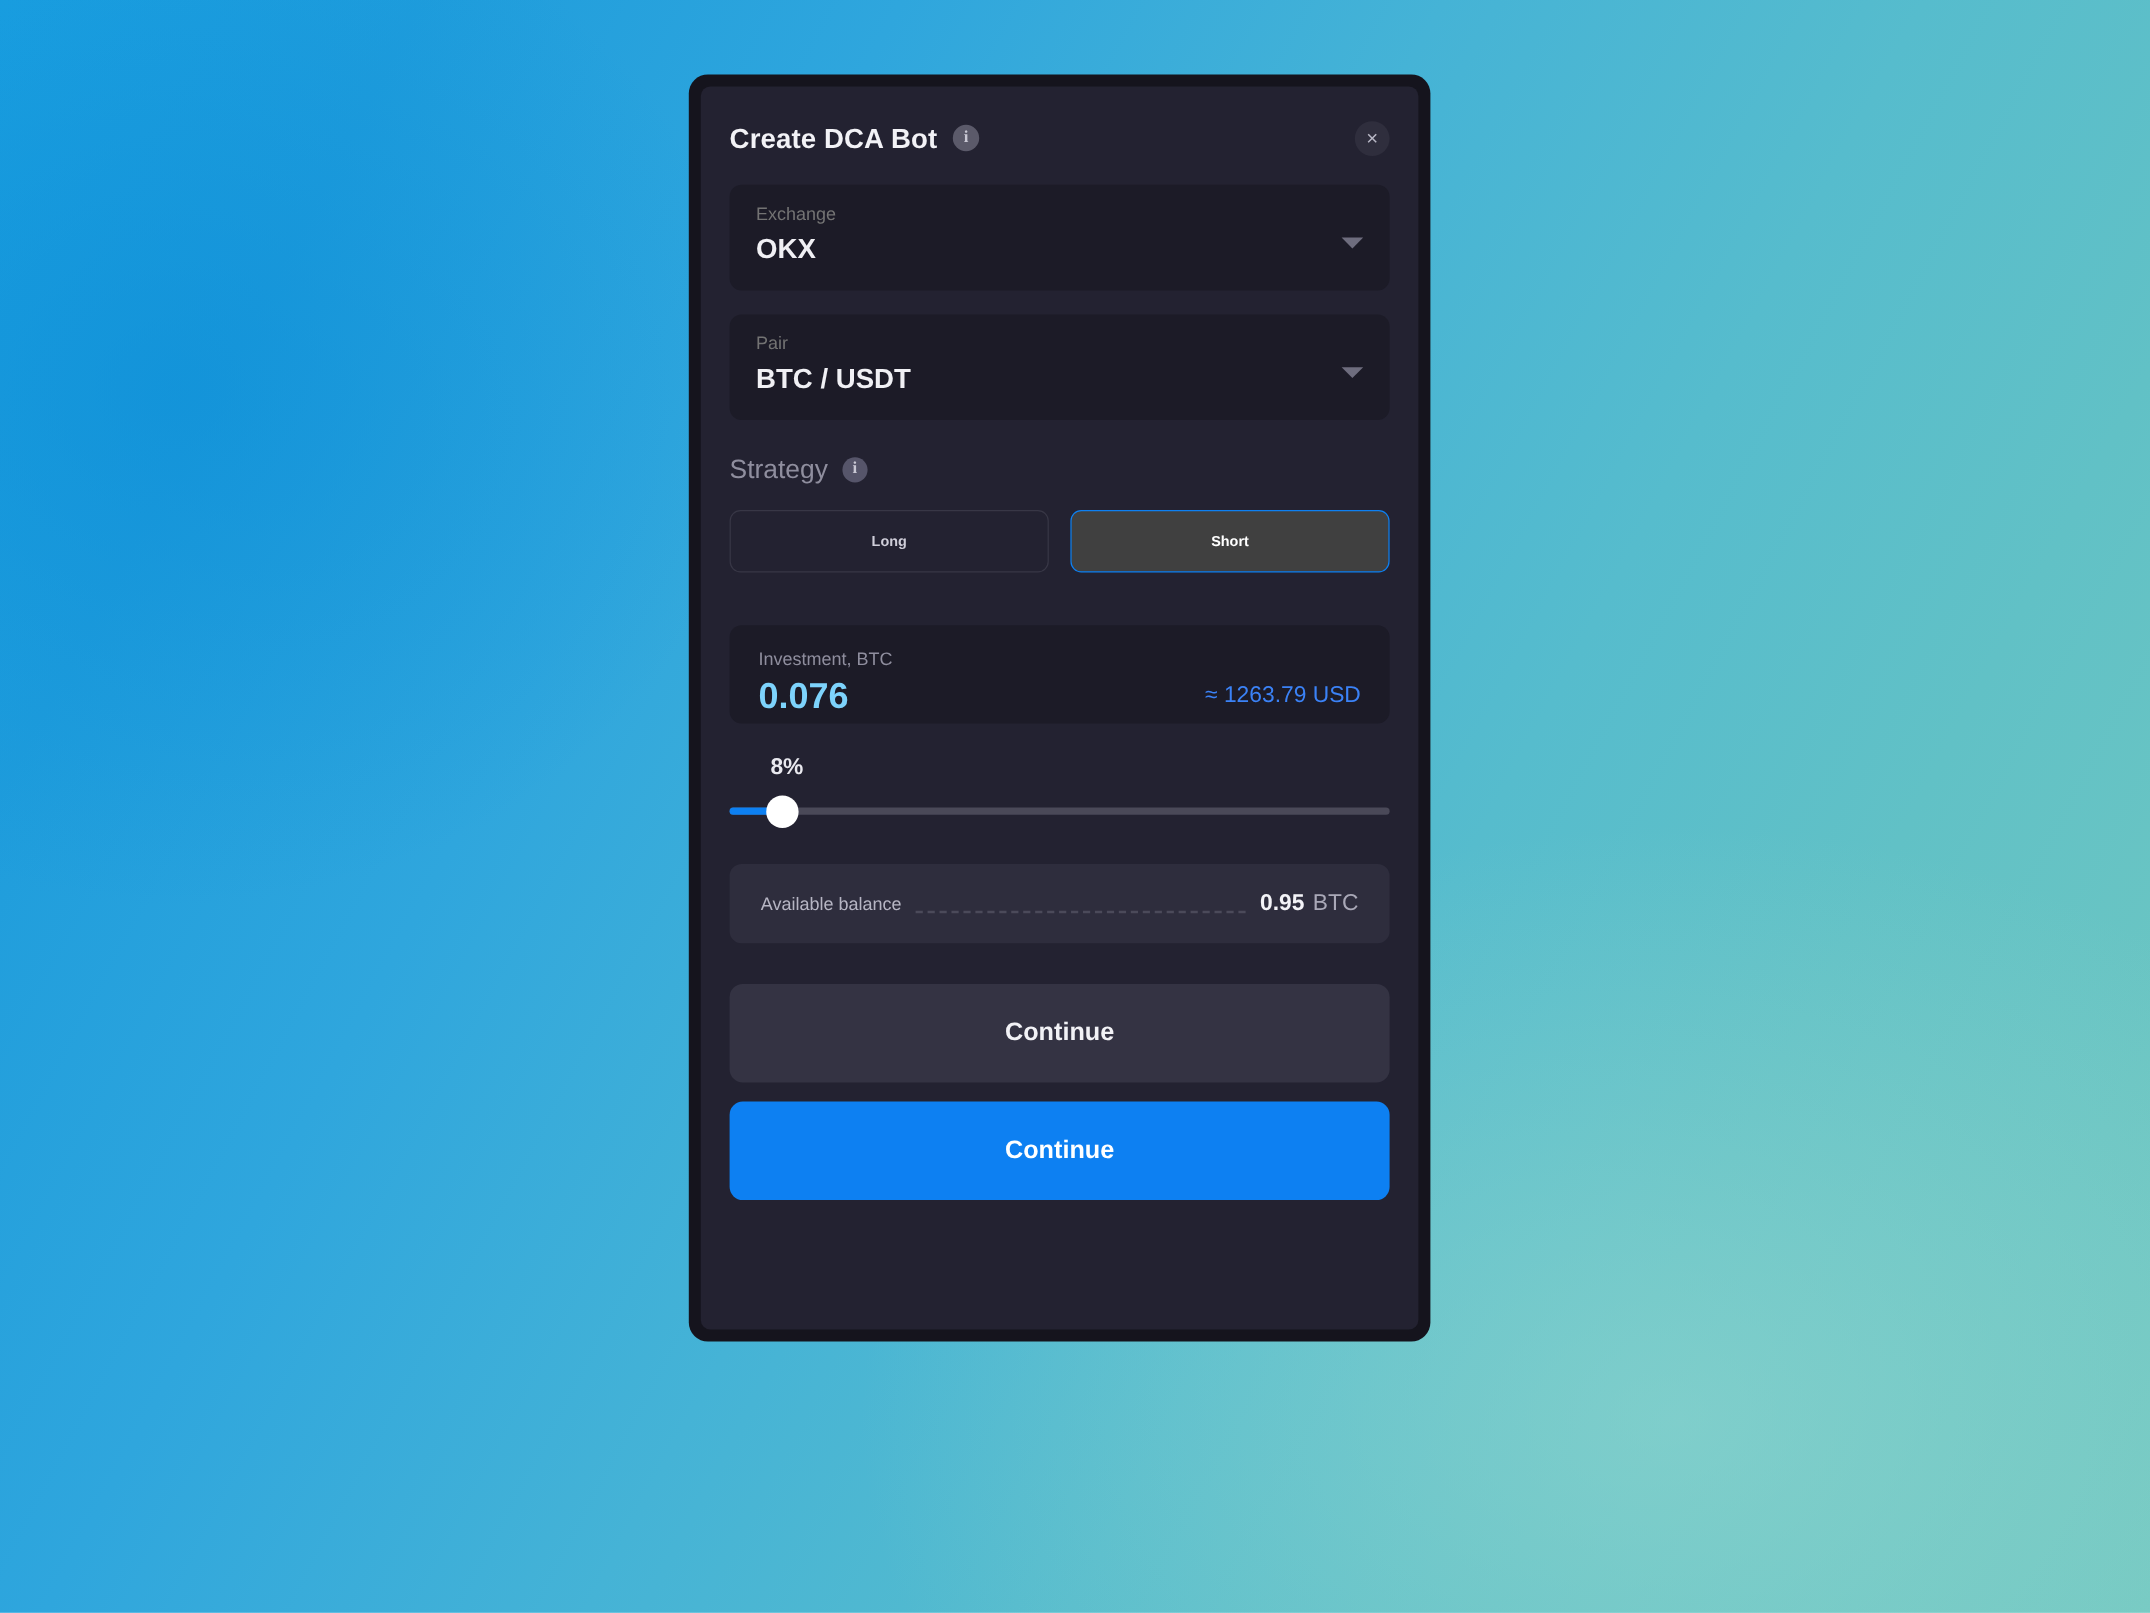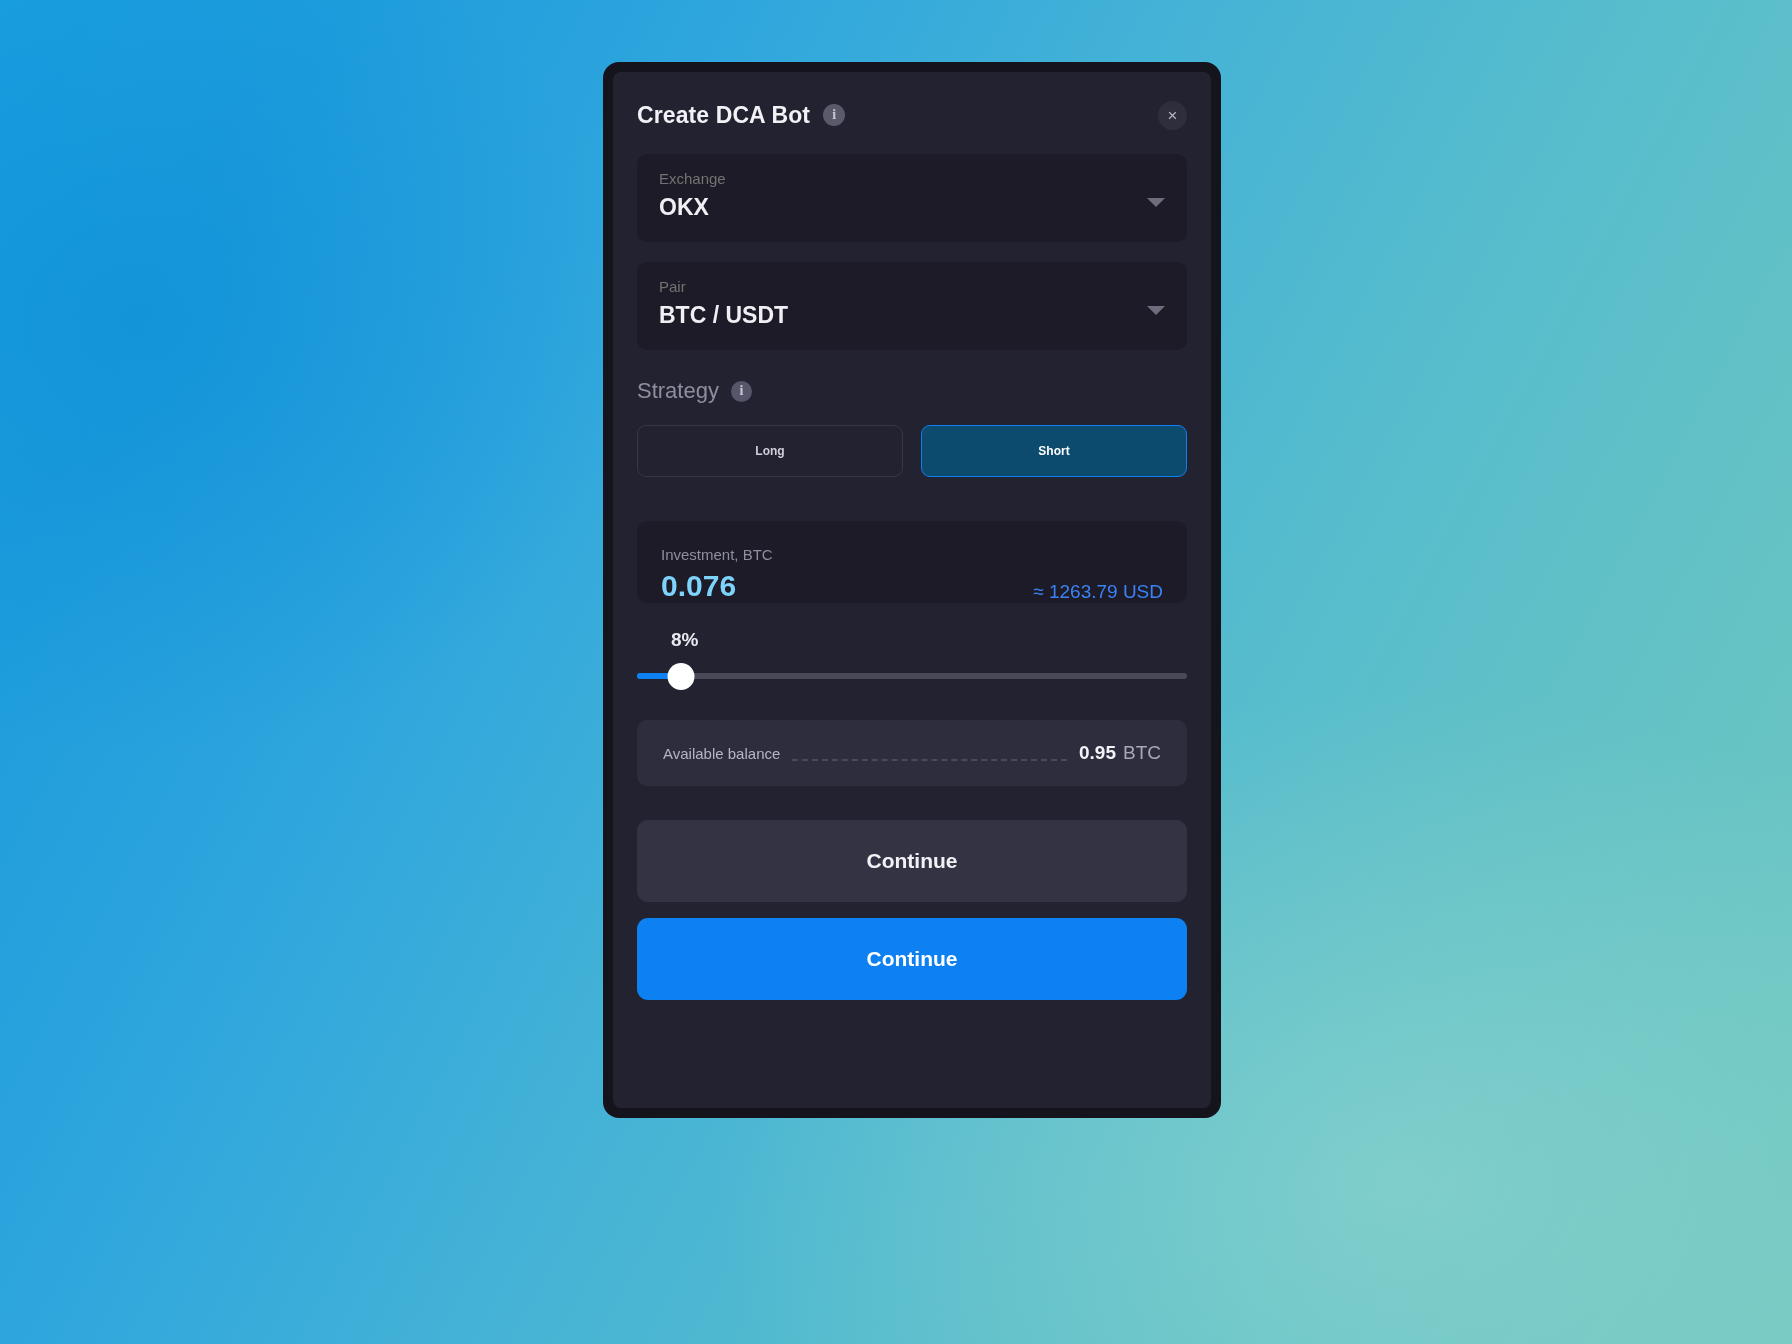--- a/index.html
+++ b/index.html
@@ -38,21 +38,21 @@
     inset: 0;
     background: radial-gradient(ellipse 700px 620px at 8% 24%,
       rgba(10, 140, 215, 0.55) 0%,
       rgba(10, 140, 215, 0.0) 70%);
     pointer-events: none;
   }
 
   
   .modal-outer {
     position: absolute;
-    left: 603px;
+    left: 574px;
     top: 62px;
     width: 618px;
     height: 1056px;
     background: #15141d;
     border-radius: 16px;
     padding: 10px;
   }
 
   .modal {
     width: 100%;
@@ -170,33 +170,33 @@
     font-weight: bold;
     display: flex;
     align-items: center;
     justify-content: center;
     cursor: pointer;
     border: 1px solid #383746;
     background: #232231;
     color: #cfced9;
   }
   .toggle-btn.active {
-    background: #0c4a6e;
+    background: #404040;
     border-color: #0d80f2;
     color: #ffffff;
   }
 
   
   .invest-field {
     background: #1c1b27;
     border-radius: 10px;
     height: 82px;
     padding: 14px 24px 0 24px;
     display: flex;
-    align-items: flex-end;
+    align-items: center;
     justify-content: space-between;
     margin-bottom: 26px;
   }
   .invest-left-label {
     font-size: 15px;
     color: #8f8e9e;
     margin-bottom: 6px;
   }
   .invest-value {
     font-size: 30px;

